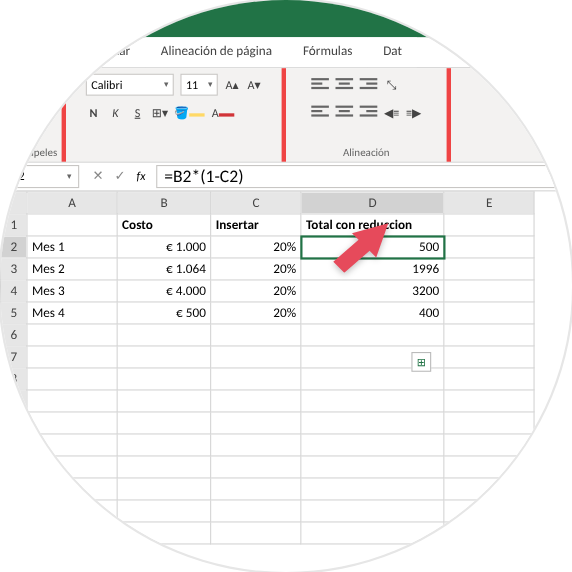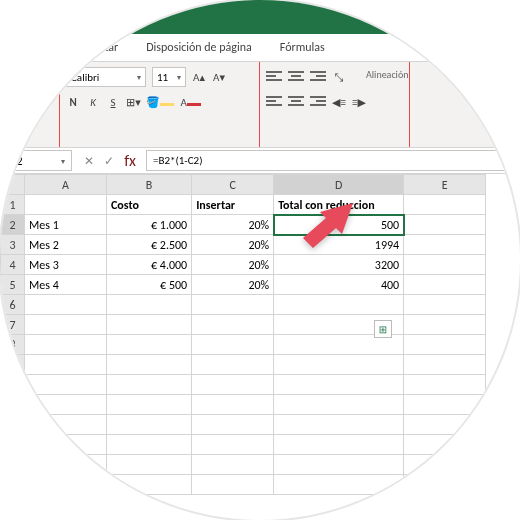--- a/index.html
+++ b/index.html
@@ -7,21 +7,21 @@
 .viewport { width: 520px; height: 520px; position: relative; overflow: hidden; }
 .mask { width: 520px; height: 520px; border-radius: 50%; overflow: hidden; position: absolute; top: 0; left: 0; box-shadow: 0 0 0 2px #e6e6e6; }
 
 .titlebar { height: 34px; background: #217346; }
 
 .tabs { height: 28px; background: #fff; display: flex; align-items: stretch; border-bottom: 1px solid #d4d4d4; padding-left: 12px; gap: 0; }
 .tab { padding: 6px 14px 0; font-size: 12px; color: #fff; background: #217346; cursor: pointer; }
 .tab.static { color: #444; background: #fff; }
 
 .ribbon { height: 86px; background: #f3f2f1; border-bottom: 1px solid #d4d4d4; display: flex; }
-.rgroup { border-right: 1px solid #ef4444; display: flex; flex-direction: row; justify-content: space-between; padding: 4px 6px 2px; }
+.rgroup { border-right: 4px solid #ef4444; display: flex; flex-direction: column; justify-content: space-between; padding: 4px 6px 2px; align-items: center; }
 .rgroup-label { font-size: 10px; color: #666; text-align: center; padding-top: 2px; }
 .rgroup-body { flex: 1; display: flex; flex-direction: column; gap: 3px; }
 .clip { width: 60px; }
 .clip .rgroup-body { flex-direction: column; align-items: center; gap: 2px; padding-top: 2px; }
 .paste-big { font-size: 10px; color: #444; text-align: center; }
 .small-icons { display: flex; gap: 4px; }
 .sq { width: 16px; height: 14px; border: 1px solid #bbb; background: #fff; }
 .font { width: 200px; }
 .row { display: flex; align-items: center; gap: 6px; height: 22px; }
 .fontname { width: 80px; height: 20px; border: 1px solid #c8c6c4; background: #fff; font-size: 11px; padding: 0 4px; display: flex; align-items: center; justify-content: space-between; }
@@ -32,22 +32,22 @@
 .colorstrip { width: 14px; height: 3px; background: #d13438; display: inline-block; }
 .fillstrip { width: 14px; height: 3px; background: #ffd966; display: inline-block; }
 .align { width: 150px; }
 .aln { width: 16px; height: 12px; display: flex; flex-direction: column; gap: 2px; }
 .aln span { height: 2px; background: #666; }
 .aln.l span:nth-child(2){width:60%} .aln.c span:nth-child(2){width:60%;margin:0 auto} .aln.r span:nth-child(2){width:60%;margin-left:auto}
 
 .fbar { height: 26px; display: flex; align-items: stretch; border-bottom: 1px solid #d4d4d4; background: #fff; }
 .namebox { width: 70px; border: 1px solid #c8c6c4; margin: 2px; padding: 0 6px; font-size: 12px; display: flex; align-items: center; justify-content: space-between; background: #fff; }
 .fx-btns { display: flex; align-items: center; gap: 10px; padding: 0 10px; color: #888; font-size: 12px; }
-.fx { font-size: 16px; color: #7f1d1d; }
-.formula { flex: 1; display: flex; align-items: center; font-size: 11px; padding: 0 6px; border: 1px solid #c8c6c4; margin: 2px 2px 2px 0; background: #fff; }
+.fx { font-style: italic; font-size: 11px; color: #000000; }
+.formula { flex: 1; display: flex; align-items: center; font-size: 16px; padding: 0 6px; border: 1px solid #c8c6c4; margin: 2px 2px 2px 0; background: #fff; }
 
 .grid { position: relative; }
 table { border-collapse: collapse; table-layout: fixed; }
 th, td { border: 1px solid #d4d4d4; font-size: 12px; height: 20px; overflow: hidden; white-space: nowrap; }
 th { background: #e6e6e6; font-weight: normal; color: #444; text-align: center; }
 th.rowh { width: 24px; }
 th.colh { width: 82px; }
 th.colh.wide { width: 130px; }
 td { padding: 0 4px; background: #fff; }
 td.num { text-align: right; padding-left: 44px; }
@@ -63,22 +63,23 @@
 <body>
 
 <div class="viewport">
 <div class="mask">
 
 <div class="titlebar"></div>
 
 <div class="tabs">
   <div class="tab">Inicio</div>
   <div class="tab static">Insertar</div>
-  <div class="tab static">Disposición de página</div>
+  <div class="tab static">Alineación de página</div>
   <div class="tab static">Fórmulas</div>
+  <div class="tab static">Dat</div>
 </div>
 
 <div class="ribbon">
   <div class="rgroup clip">
     <div class="rgroup-body">
       <div class="small-icons">
         <div class="sq"></div>
         <div class="sq"></div>
       </div>
       <div class="paste-big">gar</div>
@@ -191,23 +192,23 @@
     <th class="rowh selh">2</th>
     <td>Mes 1</td>
     <td class="num">€      1.000</td>
     <td class="num">20%</td>
     <td class="num sel">500</td>
     <td></td>
   </tr>
   <tr>
     <th class="rowh">3</th>
     <td>Mes 2</td>
-    <td class="num">€      2.500</td>
+    <td class="num">€      1.064</td>
     <td class="num">20%</td>
-    <td class="num">1994</td>
+    <td class="num">1996</td>
     <td></td>
   </tr>
   <tr>
     <th class="rowh">4</th>
     <td>Mes 3</td>
     <td class="num">€      4.000</td>
     <td class="num">20%</td>
     <td class="num">3200</td>
     <td></td>
   </tr>

